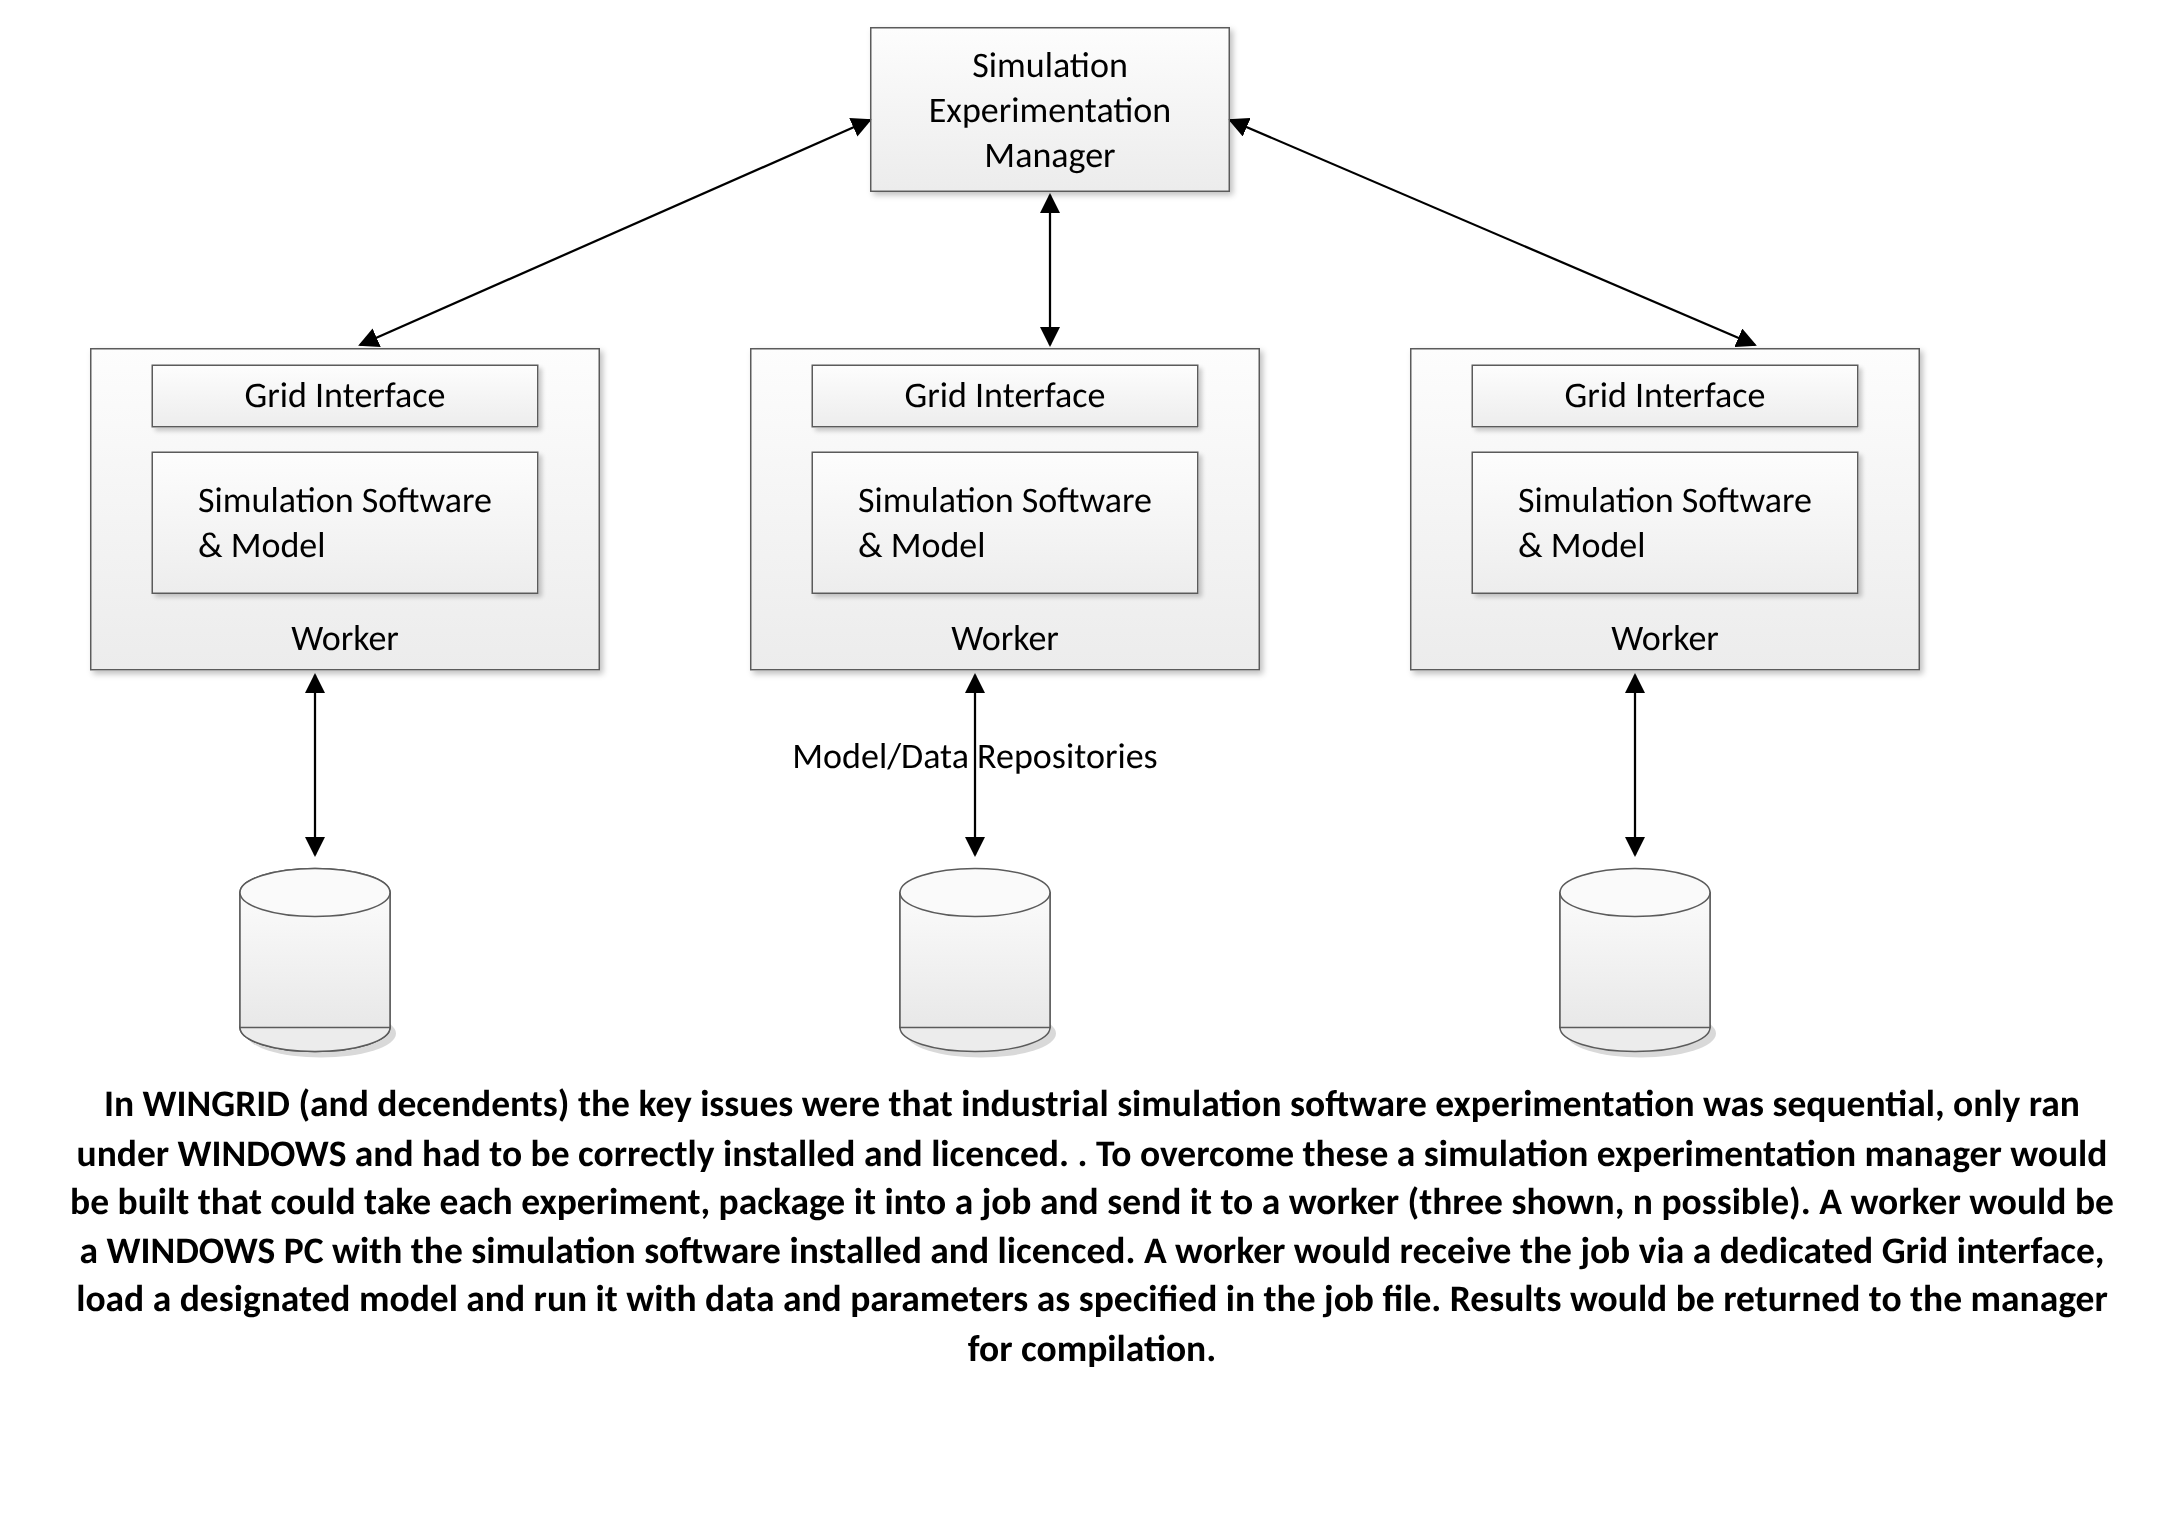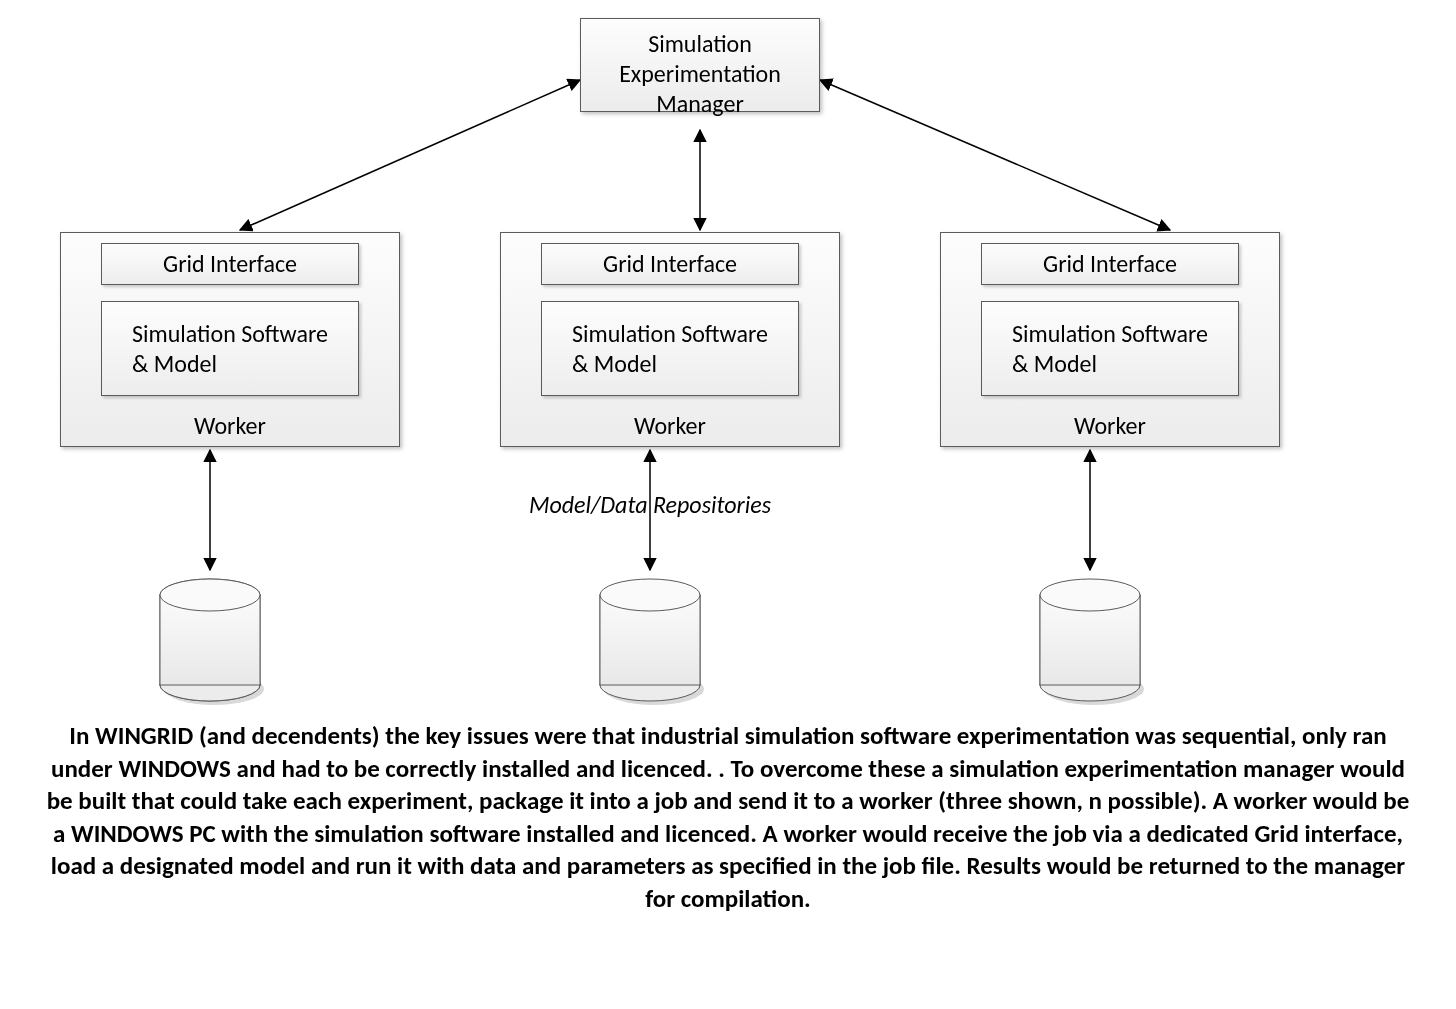--- a/index.html
+++ b/index.html
@@ -118,21 +118,21 @@
     </g>
     <g>
       <ellipse cx="1094" cy="689" rx="50" ry="16" fill="rgba(0,0,0,0.15)"></ellipse>
       <rect x="1040" y="595" width="100" height="90" fill="url(#cylGrad)" stroke="#5b5b5b"></rect>
       <ellipse cx="1090" cy="685" rx="50" ry="16" fill="#ececec" stroke="#5b5b5b"></ellipse>
       <rect x="1040" y="595" width="100" height="90" fill="url(#cylGrad)" stroke="#5b5b5b"></rect>
       <ellipse cx="1090" cy="595" rx="50" ry="16" fill="#fafafa" stroke="#5b5b5b"></ellipse>
     </g>
   </svg>
 
-  <div class="box" style="left:580px; top:18px; width:240px; height:94px;">
+  <div class="box" style="left:580px; top:18px; width:240px; height:110px;">
     <div class="label" style="top:10px; white-space:pre-line;">Simulation
 Experimentation
 Manager</div>
   </div>
 
   <div class="box" style="left:60px; top:232px; width:340px; height:215px;">
     <div class="inner-box" style="left:40px; top:10px; right:40px; height:42px;">
       <span>Grid Interface</span>
     </div>
     <div class="inner-box" style="left:40px; top:68px; right:40px; height:95px; white-space:pre-line;">
@@ -157,17 +157,17 @@
     <div class="inner-box" style="left:40px; top:10px; right:40px; height:42px;">
       <span>Grid Interface</span>
     </div>
     <div class="inner-box" style="left:40px; top:68px; right:40px; height:95px;">
       <span style="white-space:pre-line;">Simulation Software
 &amp; Model</span>
     </div>
     <div class="worker-label">Worker</div>
   </div>
 
-  <div class="repo-label" style="left:510px; top:490px; width:280px;font-style:italic;">Model/Data Repositories</div>
+  <div class="repo-label" style="left:510px; top:490px; width:280px;">Model/Data Repositories</div>
 
   <div class="caption">In WINGRID (and decendents) the key issues were that industrial simulation software experimentation was sequential, only ran under WINDOWS and had to be correctly installed and licenced. .  To overcome these a simulation experimentation manager would be built that could take each experiment, package it into a job and send it to a worker (three shown, n possible).  A worker would be a WINDOWS PC with the simulation software installed and licenced.  A worker would receive the job via a dedicated Grid interface, load a designated model and run it with data and parameters as specified in the job file.  Results would be returned to the manager for compilation.</div>
 
 </div>
 
 </body></html>

